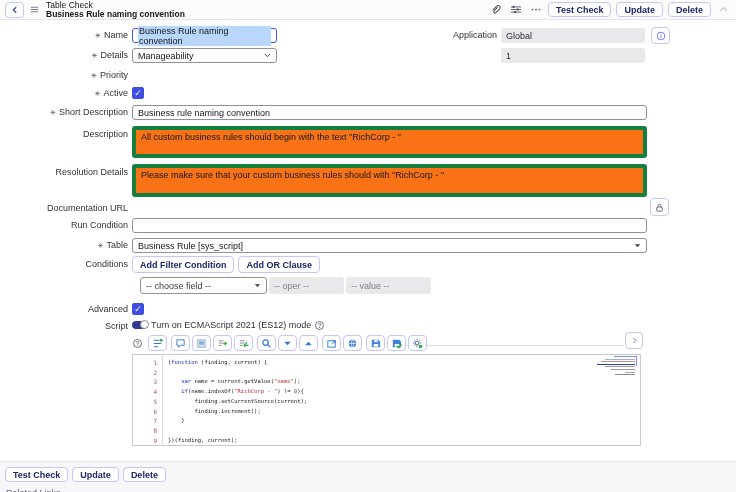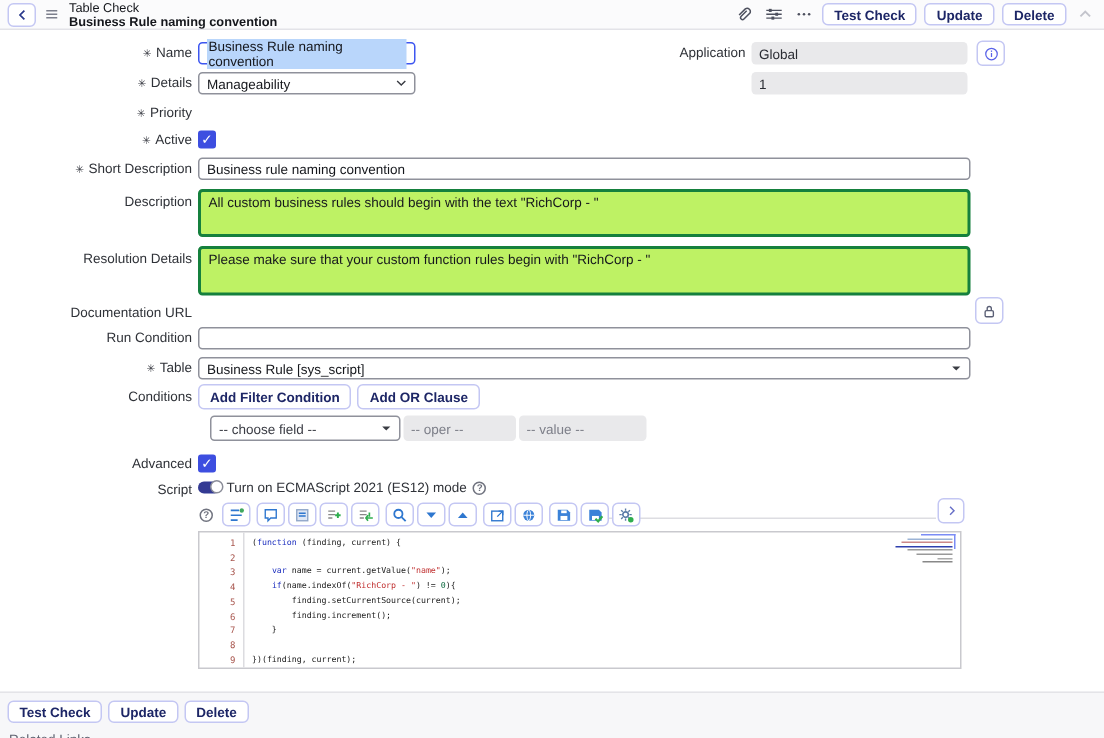--- a/index.html
+++ b/index.html
@@ -24,21 +24,21 @@
        white-space:nowrap;}
   .rlbl{position:absolute;left:350px;width:147px;text-align:right;font-size:9px;color:#2f3238;line-height:15px;}
   .star{display:inline-block;margin-right:3px;font-size:7px;color:#3c3e46;font-family:"DejaVu Sans",sans-serif;}
   .star::before{content:"✳";}
   .inp,.sel,.ro,.ta{position:absolute;box-sizing:border-box;font-size:9px;color:#15171c;
        display:flex;align-items:center;padding:0 5px;border-radius:3px;}
   .inp,.sel{background:#fff;border:1px solid #8f919b;}
   .inp.focused{border:1px solid #3d56f0;}
   .sel{justify-content:space-between;}
   .ro{background:#e9e9eb;border:none;color:#2a2c33;}
-  .ta{align-items:flex-start;padding-top:2px;line-height:10px;background:#bef264;border:2px solid #15803d;}
+  .ta{align-items:flex-start;padding-top:2px;line-height:10px;background:#f97316;border:4px solid #15803d;}
   .sel-hint{color:#3a3c44;}
   .ghost{color:#7d7f89;}
   .selected-text{background:#b9d6fb;padding:0 1px;}
   .cb{position:absolute;width:12px;height:12px;background:#3d4ee0;border:1px solid #3d4ee0;border-radius:2px;
       color:#fff;font-size:9px;line-height:11px;text-align:center;box-sizing:border-box;}
   .sq-btn{position:absolute;width:19px;height:17px;border:1px solid #c4c7f3;border-radius:4px;background:#fff;
       display:flex;align-items:center;justify-content:center;box-sizing:border-box;}
   .help{width:9px;height:9px;border:1px solid #70737f;border-radius:50%;color:#70737f;font-size:6.5px;
       line-height:8px;text-align:center;font-weight:700;display:inline-block;box-sizing:border-box;}
   .tog{width:15px;height:8px;border-radius:5px;background:#333a93;position:relative;display:inline-block;}
@@ -156,21 +156,21 @@
     <span>Business rule naming convention</span>
   </div>
 
   <div class="lbl" style="top:127px">Description</div>
   <div class="ta" style="left:132px;top:126px;width:515px;height:32px">
     <span>All custom business rules should begin with the text "RichCorp - "</span>
   </div>
 
   <div class="lbl" style="top:165px">Resolution Details</div>
   <div class="ta" style="left:132px;top:164px;width:515px;height:33px">
-    <span>Please make sure that your custom function rules begin with "RichCorp - "</span>
+    <span>Please make sure that your custom business rules should with "RichCorp - "</span>
   </div>
 
   <div class="lbl" style="top:201px">Documentation URL</div>
   <div class="sq-btn" style="left:650px;top:198px;height:18px">
     <svg width="11" height="11" viewBox="0 0 12 12">
         <rect x="3" y="5.5" width="6" height="4.5" rx="1" fill="none" stroke="#5a5f75" stroke-width="1"></rect>
         <path d="M4.5 5.5V4a1.5 1.5 0 013 0v1.5" fill="none" stroke="#5a5f75" stroke-width="1"></path>
       </svg>
   </div>
 

